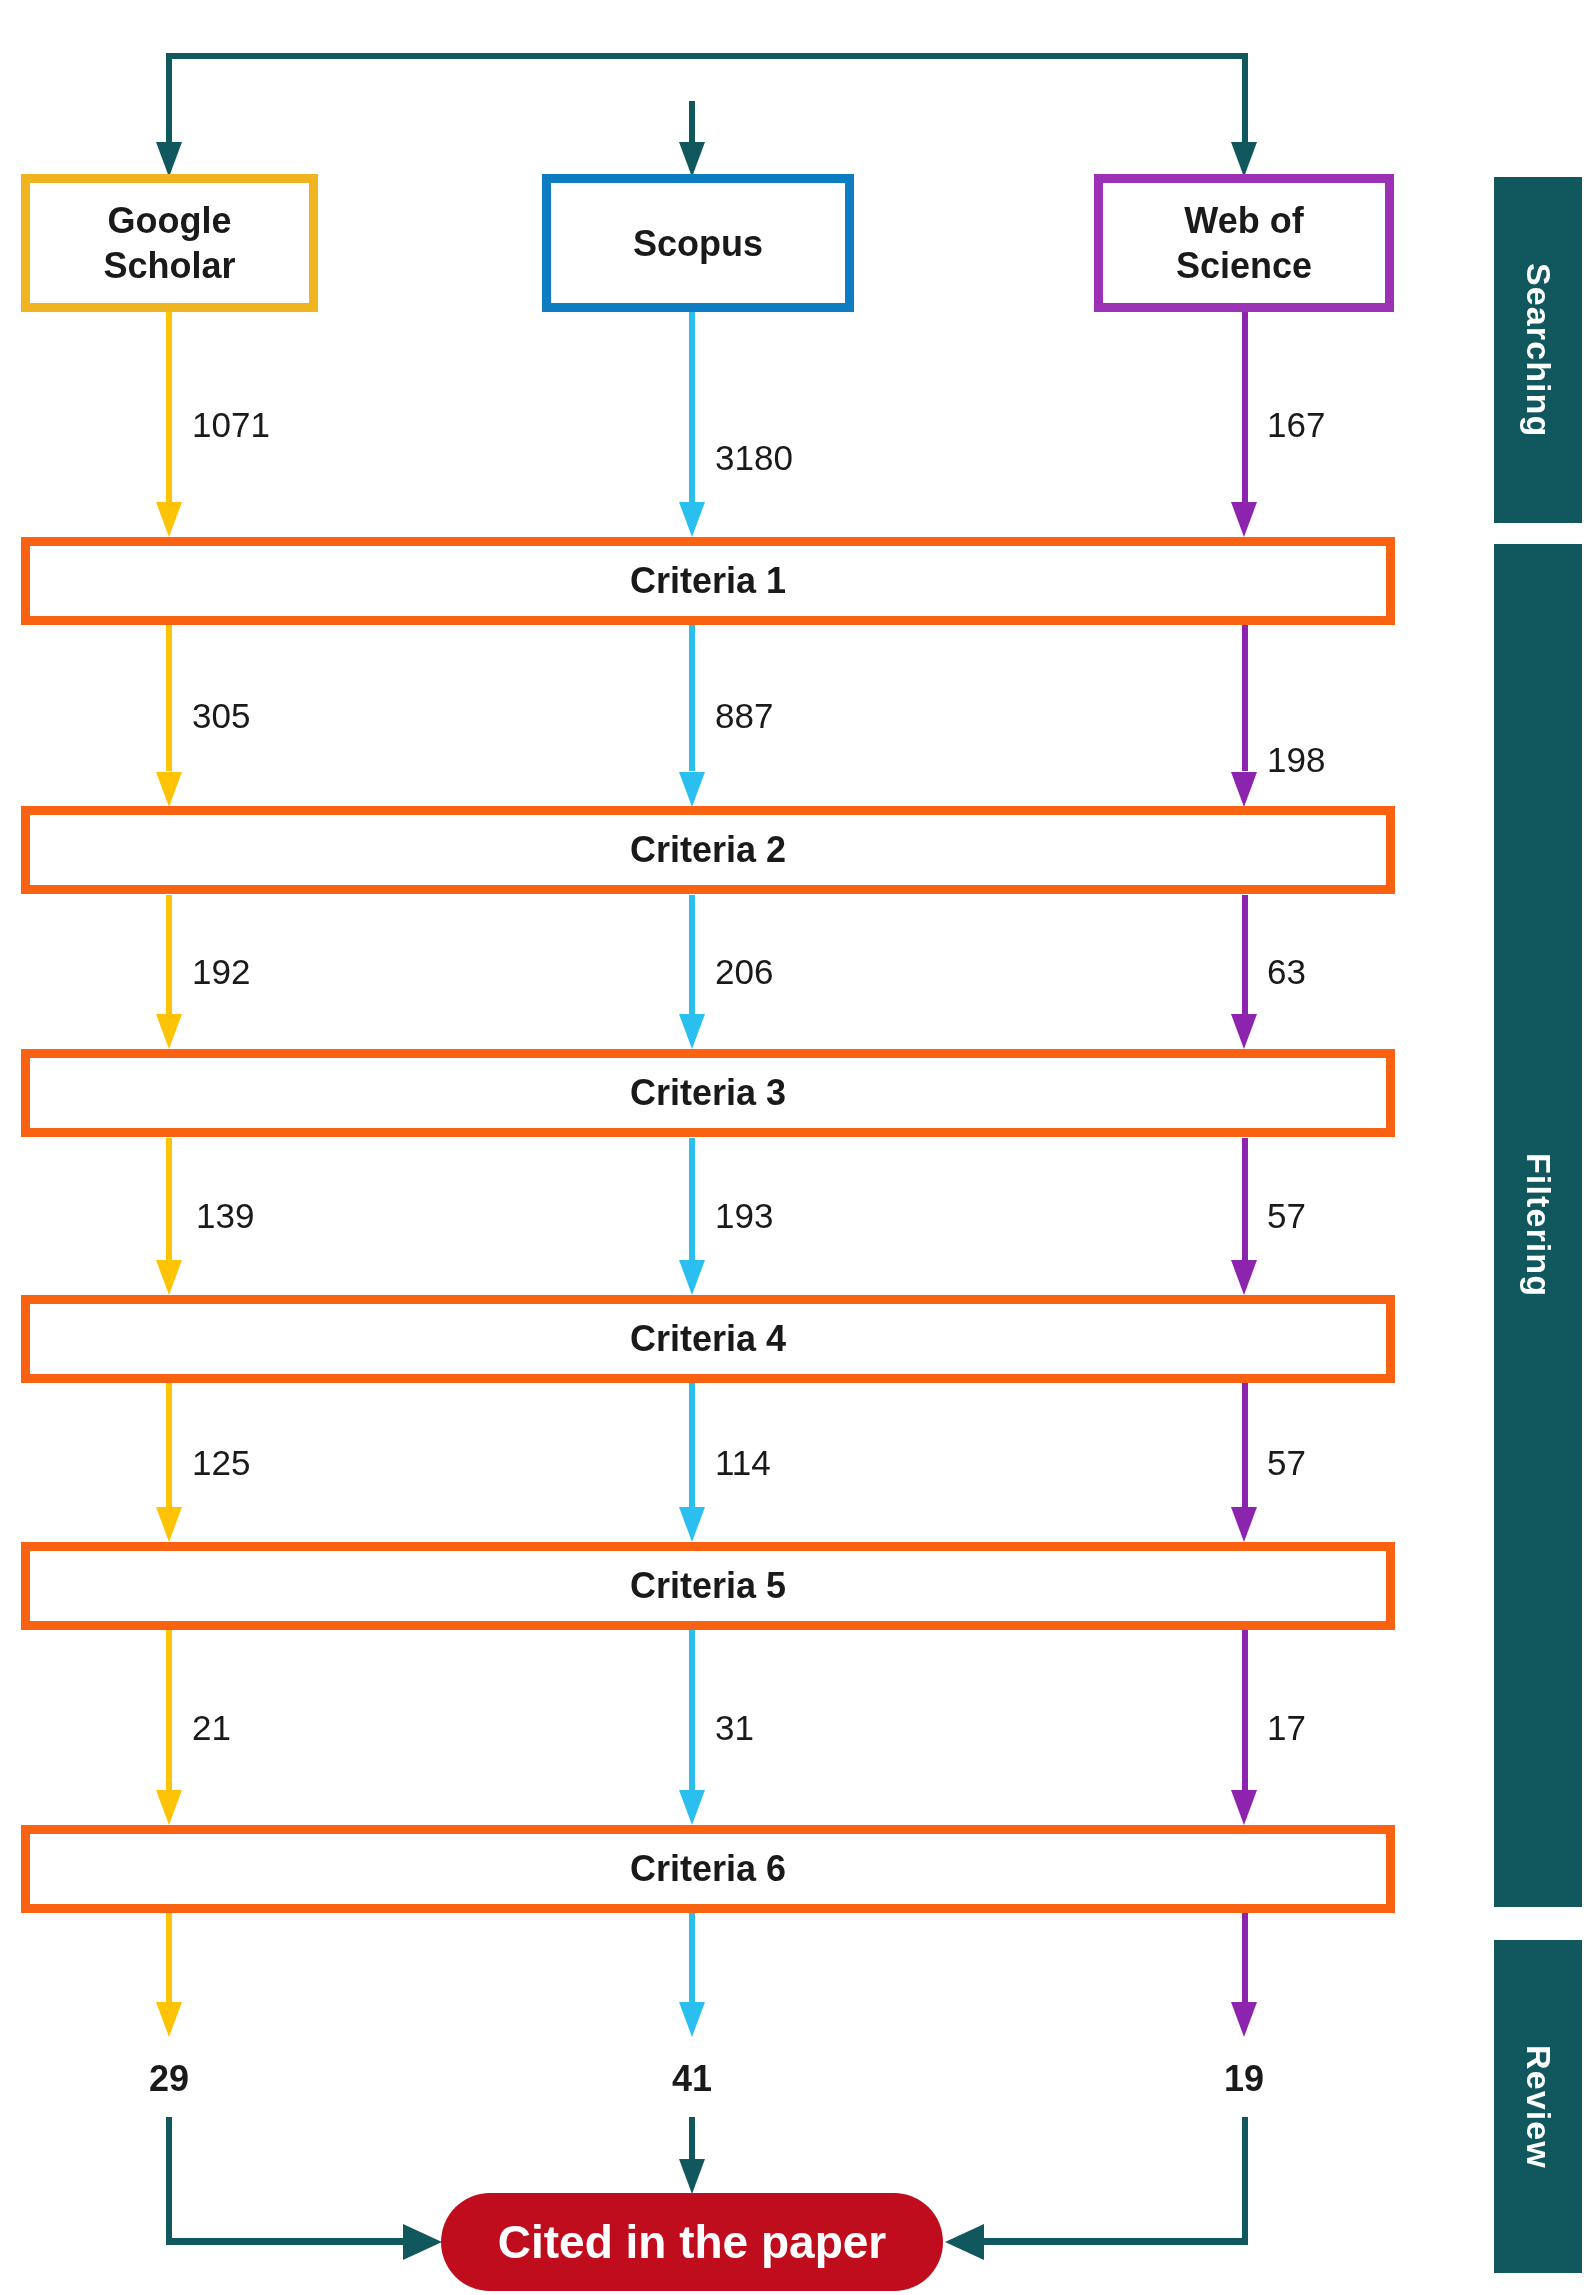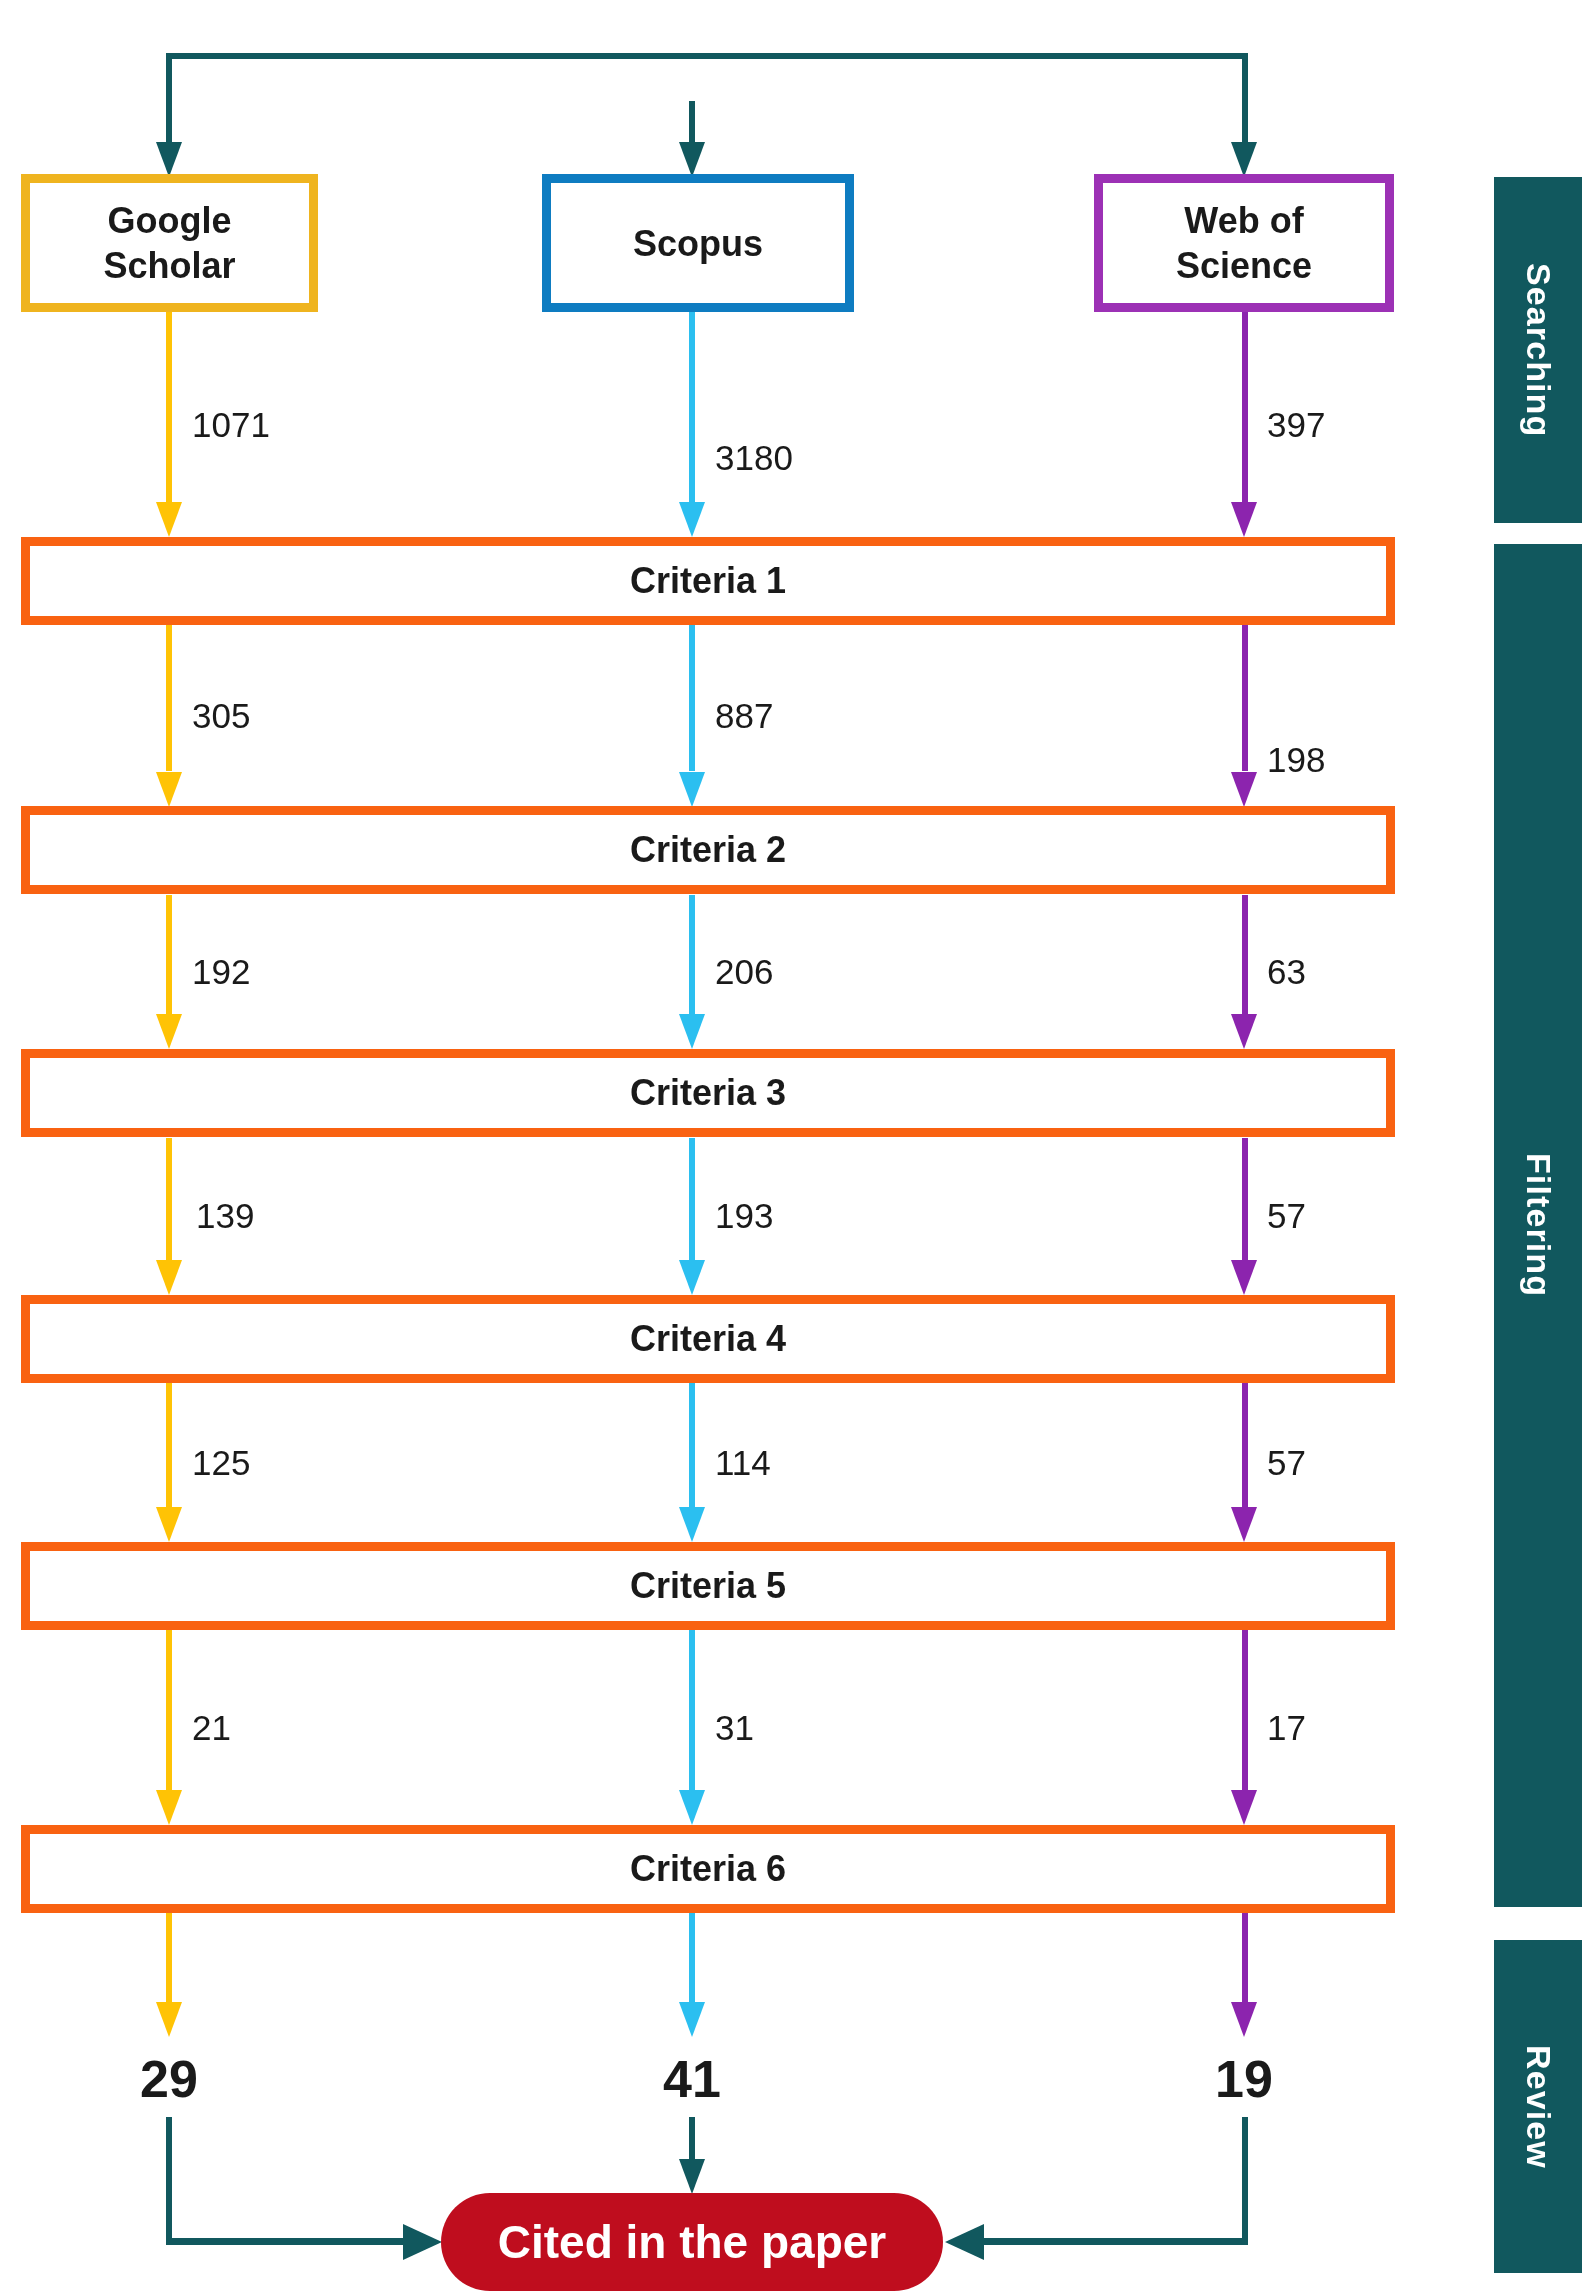--- a/index.html
+++ b/index.html
@@ -41,21 +41,21 @@
           font-weight:700;font-size:36px;line-height:1.25;z-index:4;}
   .srcbox .inner{max-width:186px;}
   .srcbox.gsb{left:21px;width:297px;border-color:var(--gs-box);}
   .srcbox.scb{left:542px;width:312px;border-color:var(--sc-box);}
   .srcbox.wsb{left:1094px;width:300px;border-color:var(--ws-box);}
 
   .critbox{position:absolute;left:21px;width:1374px;height:88px;background:#fff;border:9px solid var(--orange);
            display:flex;align-items:center;justify-content:center;font-weight:700;font-size:36px;z-index:4;}
 
   .num{position:absolute;font-size:35px;line-height:45px;color:var(--ink);white-space:nowrap;}
-  .final{position:absolute;font-size:52px;line-height:52px;font-weight:700;transform:translateX(-50%);white-space:nowrap;}
+  .final{position:absolute;font-size:36px;line-height:52px;font-weight:700;transform:translateX(-50%);white-space:nowrap;}
 
   .band{position:absolute;left:1494px;width:88px;background:var(--teal);color:#fff;
         display:flex;align-items:center;justify-content:center;
         writing-mode:vertical-rl;font-weight:700;font-size:34px;letter-spacing:1.1px;}
 </style>
 </head>
 <body>
 
 <div class="canvas">
 
@@ -149,21 +149,21 @@
   <div class="num" style="left:192px;top:1440px;">125</div>
   <div class="num" style="left:192px;top:1705px;">21</div>
 
   <div class="num" style="left:715px;top:402px;margin-top:33px;">3180</div>
   <div class="num" style="left:715px;top:693px;">887</div>
   <div class="num" style="left:715px;top:949px;">206</div>
   <div class="num" style="left:715px;top:1193px;">193</div>
   <div class="num" style="left:715px;top:1440px;">114</div>
   <div class="num" style="left:715px;top:1705px;">31</div>
 
-  <div class="num" style="left:1267px;top:402px;">397</div>
+  <div class="num" style="left:1267px;top:402px;">167</div>
   <div class="num" style="left:1267px;top:693px;margin-top:44px;">198</div>
   <div class="num" style="left:1267px;top:949px;">63</div>
   <div class="num" style="left:1267px;top:1193px;">57</div>
   <div class="num" style="left:1267px;top:1440px;">57</div>
   <div class="num" style="left:1267px;top:1705px;">17</div>
 
   <div class="final" style="left:169px;top:2053px;">29</div>
   <div class="final" style="left:692px;top:2053px;">41</div>
   <div class="final" style="left:1244px;top:2053px;">19</div>
 

